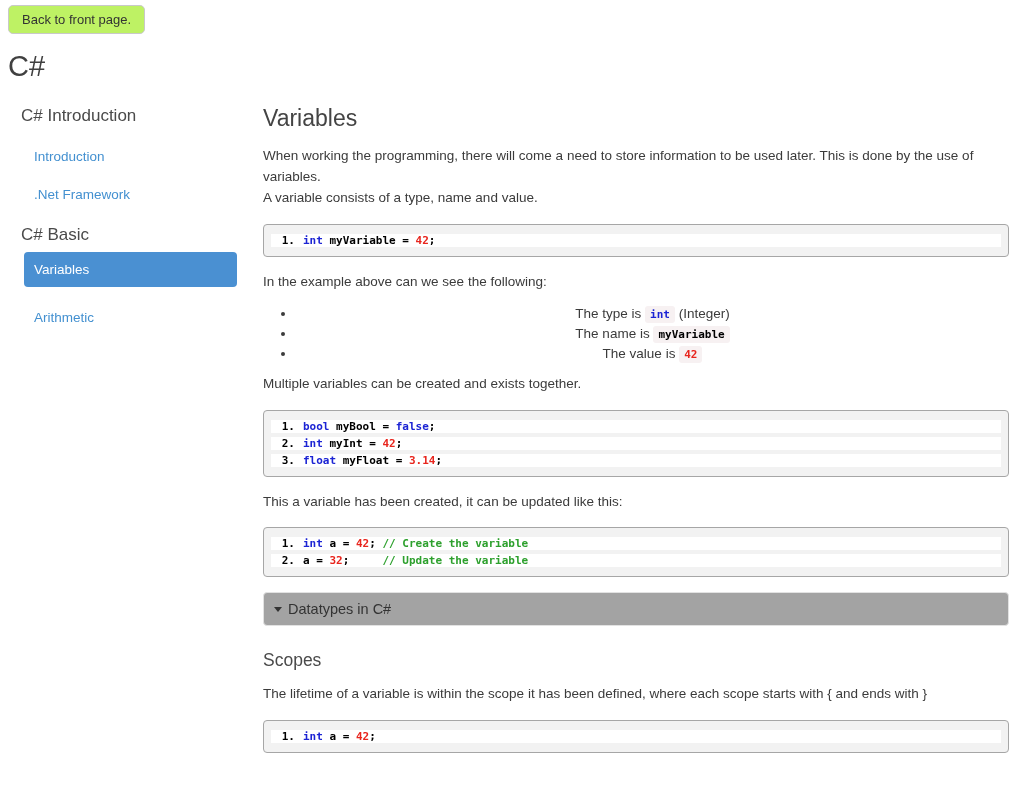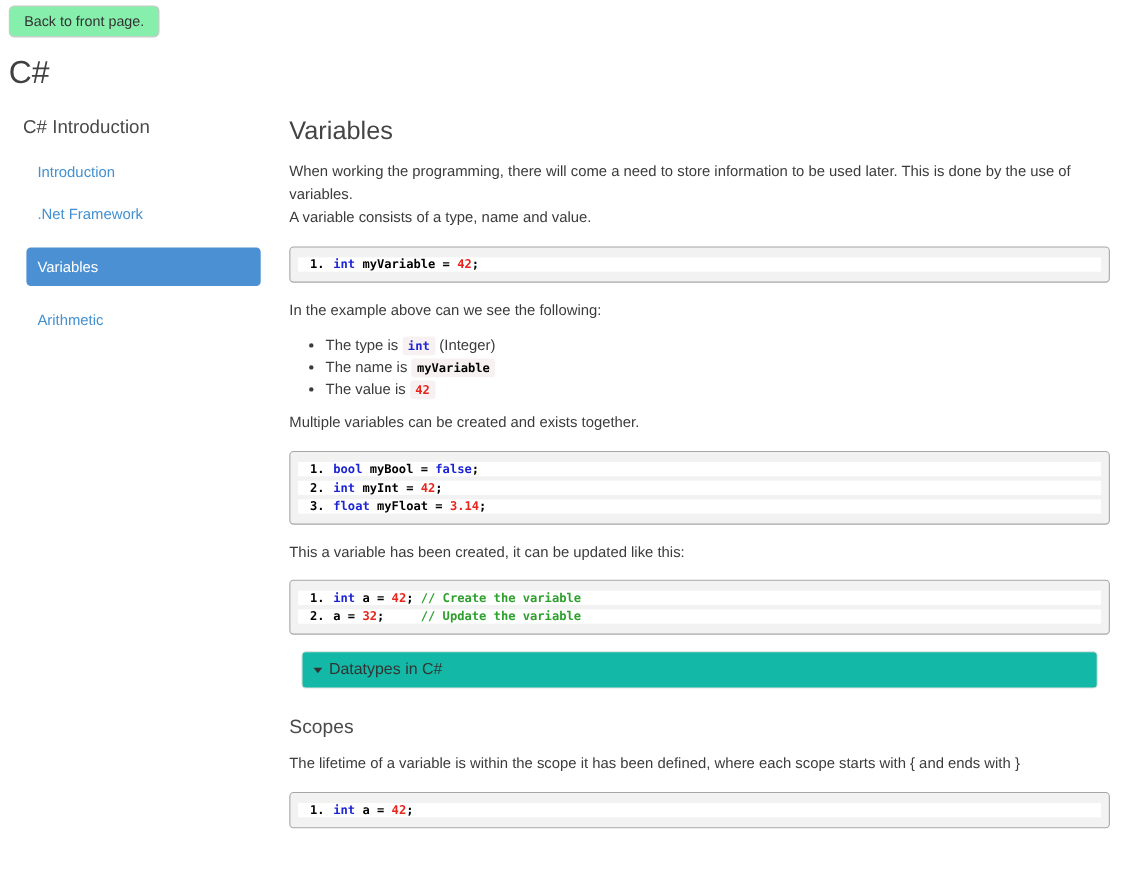--- a/index.html
+++ b/index.html
@@ -7,21 +7,21 @@
   body {
     width:1035px; height:810px; overflow:hidden;
     font-family:"Liberation Sans", sans-serif;
     color:#3b3b3b;
   }
   
   .topbar { padding:5px 0 0 8px; }
   .back-btn {
     font-family:"Liberation Sans", sans-serif;
     font-size:13px; color:#333;
-    background:#86efac; border:1px solid #c9c9c9; border-radius:5px;
+    background:#bef264; border:1px solid #c9c9c9; border-radius:5px;
     padding:6px 13px; cursor:pointer;
   }
   .page-title {
     font-size:29px; font-weight:400; color:#404040;
     margin:17px 0 0 8px; line-height:1.1;
   }
   
   .layout { display:flex; align-items:flex-start; margin-top:14px; }
   
   .sidebar { width:237px; flex:none;padding-left:16px; }
@@ -36,21 +36,21 @@
   .side-active {
     display:block; margin:7px 0 7px 8px;
     background:var(--accent); color:#fff; border-radius:4px;
     font-size:13.5px; padding:10px 10px; cursor:pointer;
   }
   
   .main { flex:1; margin:0 26px; padding-top:2px; min-width:0; }
   .main-title { font-size:23px; font-weight:400; color:#444; margin:6px 0 14px 0; }
   .sub-title  { font-size:17.5px; font-weight:400; color:#4a4a4a; margin:24px 0 12px 0; }
   .para { font-size:13.5px; line-height:1.55; margin:13px 0; color:#3b3b3b; }
-  .bullet-list { margin:12px 0; padding-left:33px; }
+  .bullet-list { margin:12px 0; padding-left:33px;text-align:center; }
   .bullet-list li { font-size:13.5px; margin:5px 0; color:#3b3b3b; }
   
   .codeblock {
     background:#f2f2f2; border:1px solid #a6a6a6; border-radius:4px;
     padding:5px 7px; margin:15px 0;
   }
   .cline {
     display:flex; align-items:center;
     background:#fff; margin:4px 0;
     font-family:"DejaVu Sans Mono", monospace;
@@ -64,22 +64,22 @@
   .tok-com { color:var(--com); }
   
   .icode {
     font-family:"DejaVu Sans Mono", monospace;
     font-size:11px; font-weight:bold;
     background:#f7f1f2; border-radius:3px; padding:2px 5px;
   }
   
   .collapsible {
     display:flex; align-items:center;
-    background:#14b8a6; border:1px solid #e2e2e2; border-radius:4px;
-    padding:8px 10px; margin:15px 11px;
+    background:#a3a3a3; border:1px solid #e2e2e2; border-radius:4px;
+    padding:8px 10px; margin:15px 0;
     font-size:14.5px; color:#333; cursor:pointer;
   }
   .caret-down {
     width:0; height:0; flex:none;
     border-left:4px solid transparent; border-right:4px solid transparent;
     border-top:5px solid #333; margin-right:6px; margin-top:1px;
   }
 </style>
 </head>
 <body>
@@ -89,20 +89,21 @@
 </div>
 
 <h1 class="page-title">C#</h1>
 
 <div class="layout">
 
   <aside class="sidebar">
       <div class="side-heading">C# Introduction</div>
       <a class="side-link">Introduction</a>
       <a class="side-link">.Net Framework</a>
+      <div class="side-heading">C# Basic</div>
       <a class="side-active">Variables</a>
       <a class="side-link">Arithmetic</a>
     </aside>
 
   <main class="main">
     <h2 class="main-title">Variables</h2>
 
     <p class="para">
       <span>When working the programming, there will come a need to store information to be used later. This is done by the use of variables.</span><br>
       <span>A variable consists of a type, name and value.</span>

